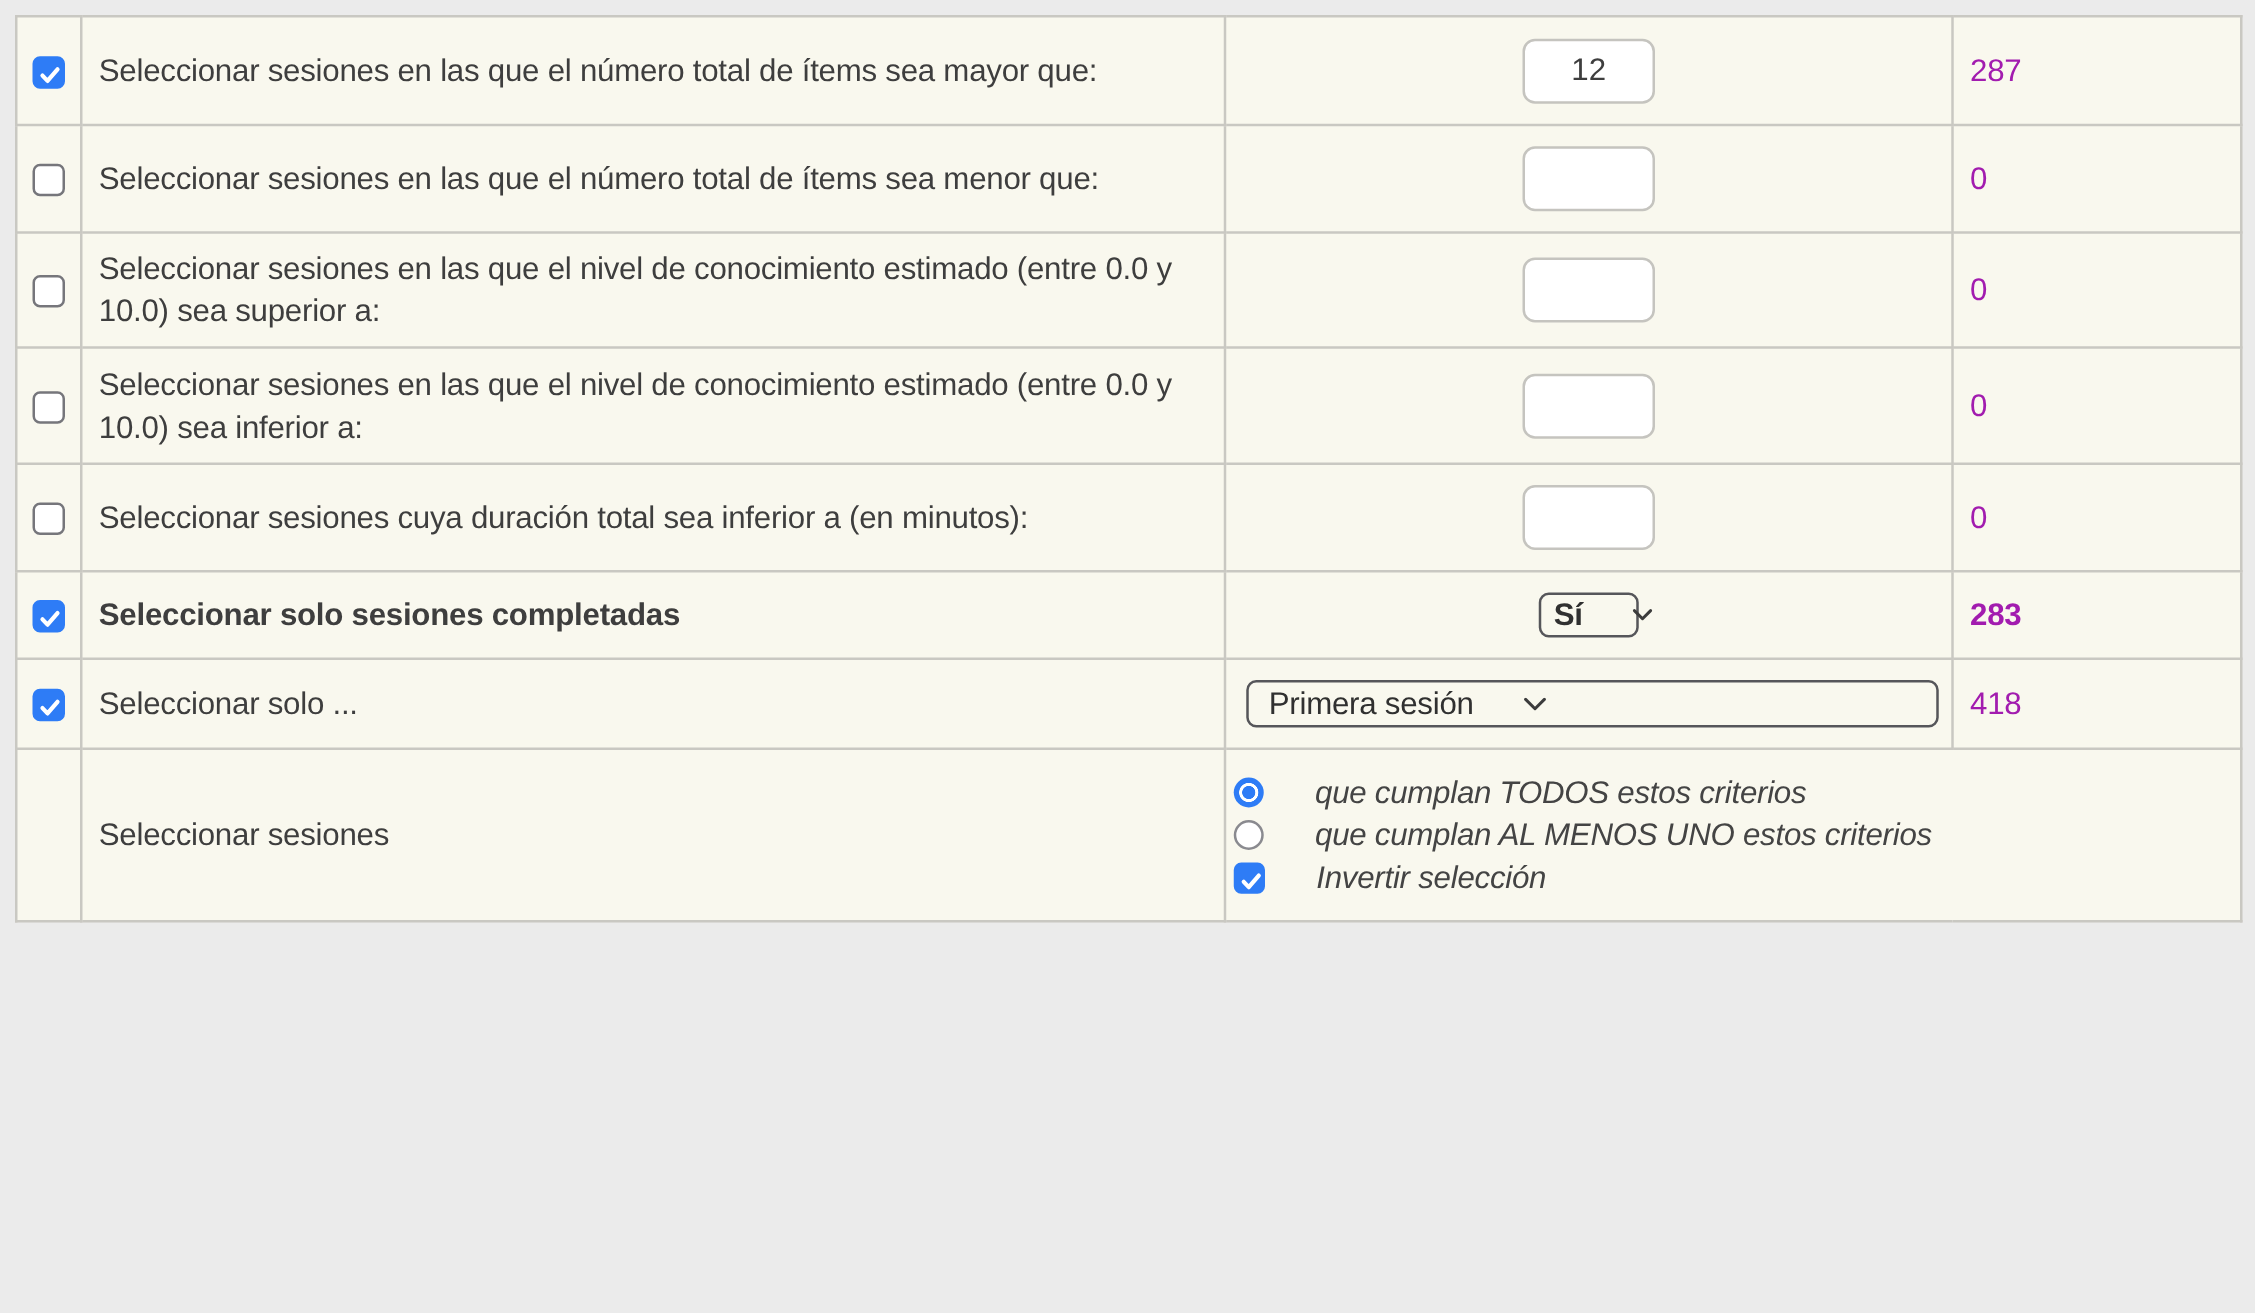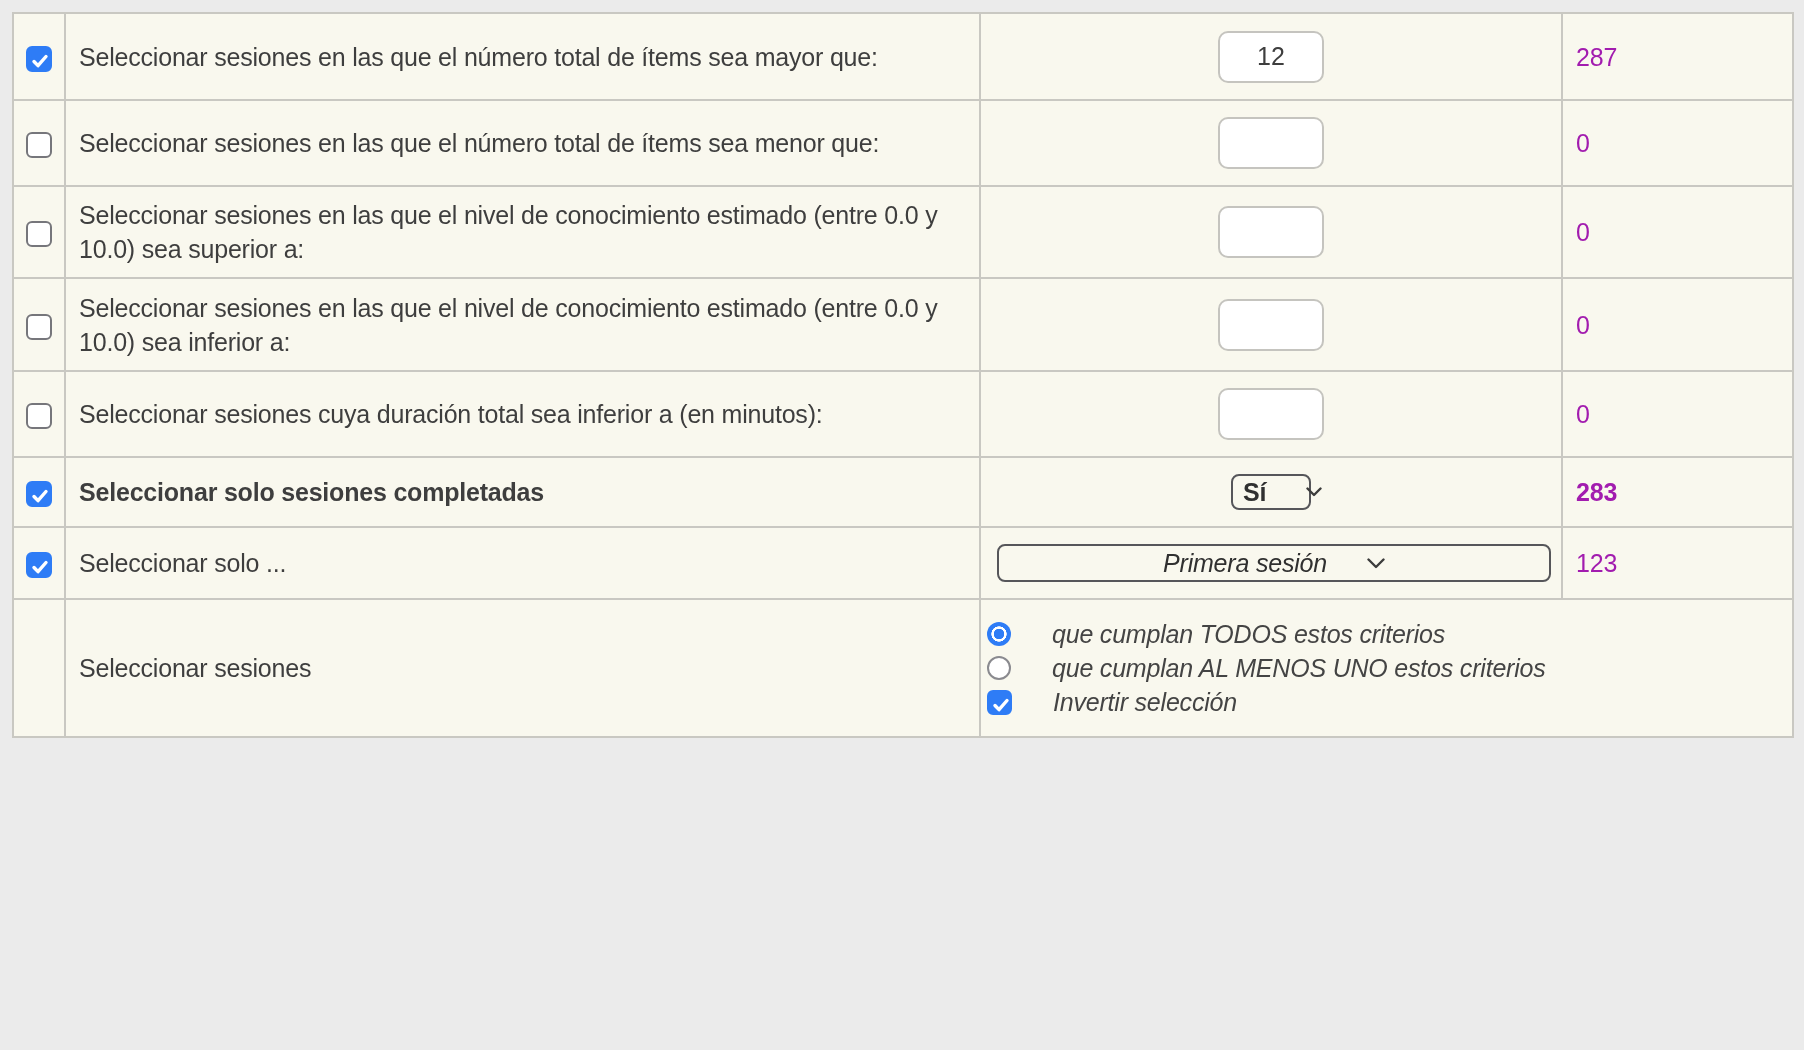--- a/index.html
+++ b/index.html
@@ -84,21 +84,21 @@
   .ti-wide  { width:398px; height:46px; padding:0 14px; text-align:left; }
 
   
   .sel {
     display:inline-flex; align-items:center;
     border:2.5px solid #56565a; border-radius:8px;
     background:transparent; cursor:pointer;
     font-size:25px; color:#303030;gap:32px;
   }
   .sel-small { width:80px; height:36px; padding:0 10px; justify-content:space-between; }
-  .sel-wide  { width:554px; height:38px; padding:0 16px; justify-content:center; text-align:left;font-style:italic; }
+  .sel-wide  { width:554px; height:38px; padding:0 16px; justify-content:flex-start; text-align:left; }
   .sel .chev { flex:none; margin-left:8px; }
 
   
   td.c-options { padding:0 10px 0 6px;font-style:italic; }
   .opt-line { display:flex; align-items:center; height:34px; }
   .opt-line .opt-label { margin-left:41px; white-space:nowrap; color:#444444; }
   .opt-line .cb { width:25px; height:25px; }
   .count-text { color:#a21caf; }
   .crit-label { display:inline-block; }
 </style>
@@ -177,21 +177,21 @@
               </svg></span></td>
     <td class="c-label"><span class="crit-label">Seleccionar solo ...</span></td>
     <td class="c-value">
       <span class="sel sel-wide">
         <span>Primera sesión</span>
         <svg class="chev" width="18" height="11" viewBox="0 0 18 11">
                 <path d="M1.5 1.5l7.5 7.5 7.5-7.5" fill="none" stroke="#3c3c3c" stroke-width="2.4" stroke-linecap="round" stroke-linejoin="round"></path>
               </svg>
       </span>
     </td>
-    <td class="c-count"><span class="count-text">123</span></td>
+    <td class="c-count"><span class="count-text">418</span></td>
   </tr>
 
   <tr class="row-foot">
     <td class="c-check"></td>
     <td class="c-label"><span class="crit-label">Seleccionar sesiones</span></td>
     <td class="c-options" colspan="2">
       <div class="opt-line">
         <span class="radio selected"></span>
         <span class="opt-label">que cumplan TODOS estos criterios</span>
       </div>

